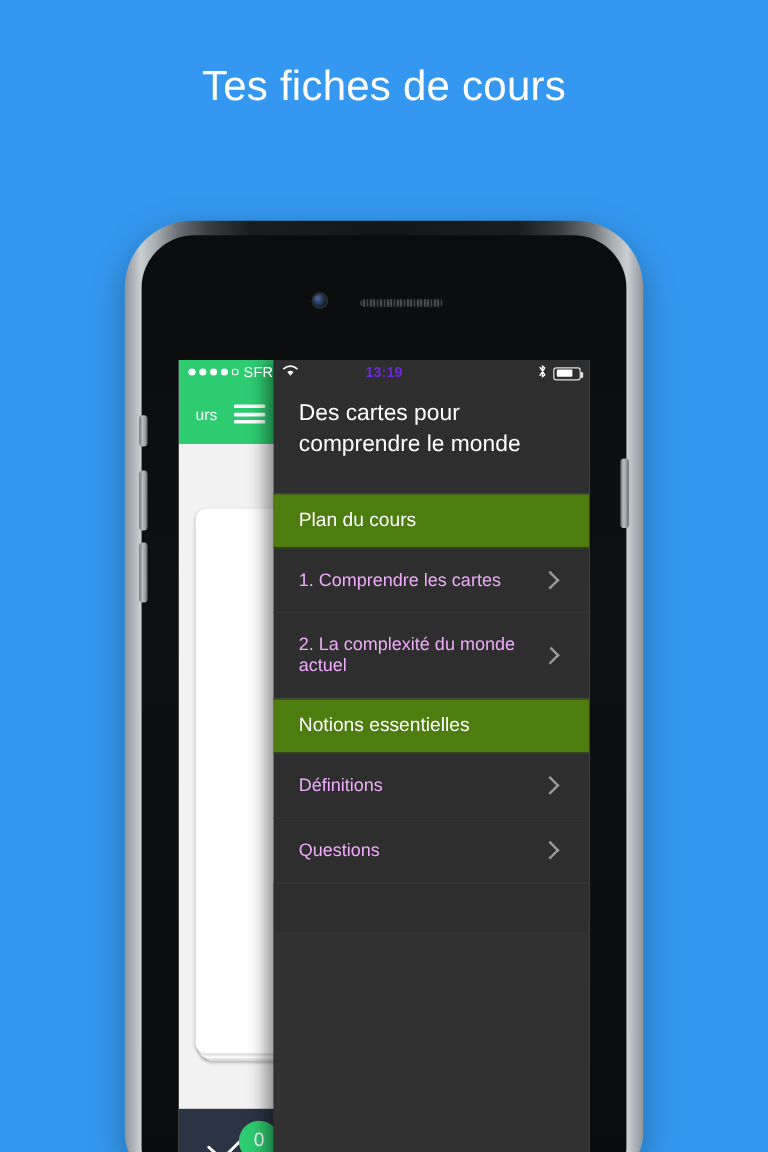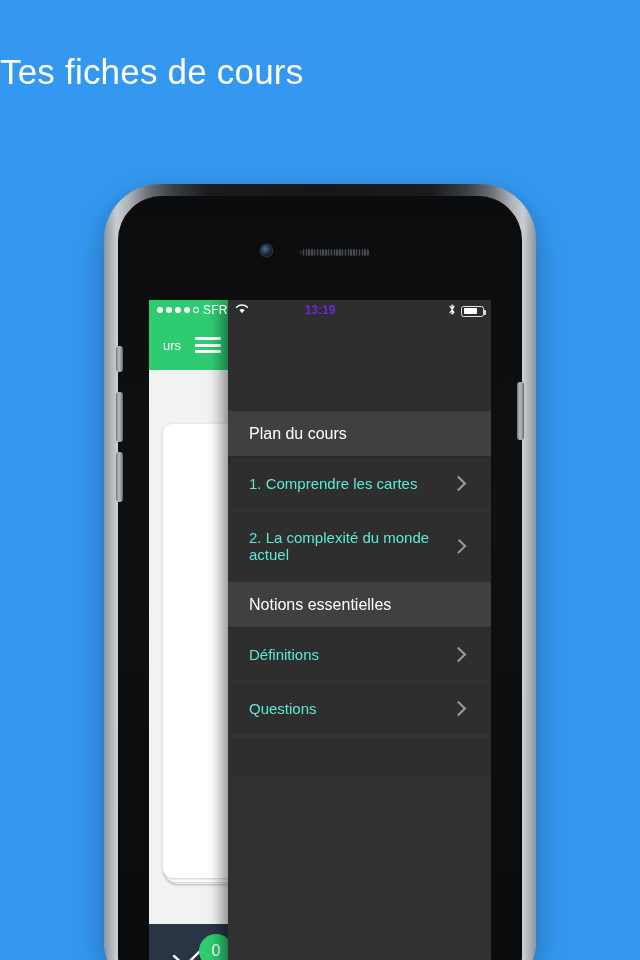--- a/index.html
+++ b/index.html
@@ -9,21 +9,21 @@
   body{
     background:#3498f0;
     font-family:"Liberation Sans", sans-serif;
     position:relative;
   }
 
   
   .headline{
     position:absolute;
     top:48px; left:0; right:0;
-    text-align:left;
+    text-align:center;
     color:#ffffff;
     font-size:35px;
     line-height:47px;
     font-weight:400;
     letter-spacing:0.2px;
   }
 
   
   .phone{
     position:absolute;
@@ -170,31 +170,31 @@
     background:#2e2e2e;
   }
   .ov-header{
     position:absolute; left:0; right:0; top:20px;
     padding:12px 21px 16px 21px;
   }
   .ov-header h1{
     color:#ffffff; font-size:19px; font-weight:400; line-height:26px;
   }
   .section-head{
-    background:#404040;
+    background:#4d7c0f;
     padding:13px 21px;
     color:#ffffff; font-size:16px; font-weight:400;
     border-top:1px solid #3b3b3b;
     border-bottom:1px solid #282828;
   }
   .row{
     padding:18px 21px;
     display:flex; align-items:center; justify-content:space-between;
     border-bottom:1px solid #343434;
-    color:#5eead4; font-size:15px;
+    color:#f0abfc; font-size:15px;
   }
   .row:first-of-type{ border-top:1px solid #2a2a2a; }
   .chev{
     width:11px; height:11px;
     border-right:2px solid #9a9a9a;
     border-top:2px solid #9a9a9a;
     transform:rotate(45deg);
     margin-right:6px;
   }
   .spacer-block{ height:40px; background:#2e2e2e; border-top:1px solid #343434;}
@@ -244,20 +244,23 @@
             <svg width="46" height="34" viewBox="0 0 46 34">
               <polyline points="3,20 14,30 40,4" fill="none" stroke="#ffffff" stroke-width="2.4" stroke-linecap="round" stroke-linejoin="round"></polyline>
             </svg>
             <div class="badge-count">0</div>
           </div>
         </div>
       </div>
 
       <div class="overlay">
         <div class="ov-status"></div>
+        <div class="ov-header">
+          <h1>Des cartes pour comprendre le monde</h1>
+        </div>
 
         <div class="ov-body">
 
           <div class="section-head">Plan du cours</div>
 
           <div class="row">
             <span>1. Comprendre les cartes</span>
             <span class="chev"></span>
           </div>
 

